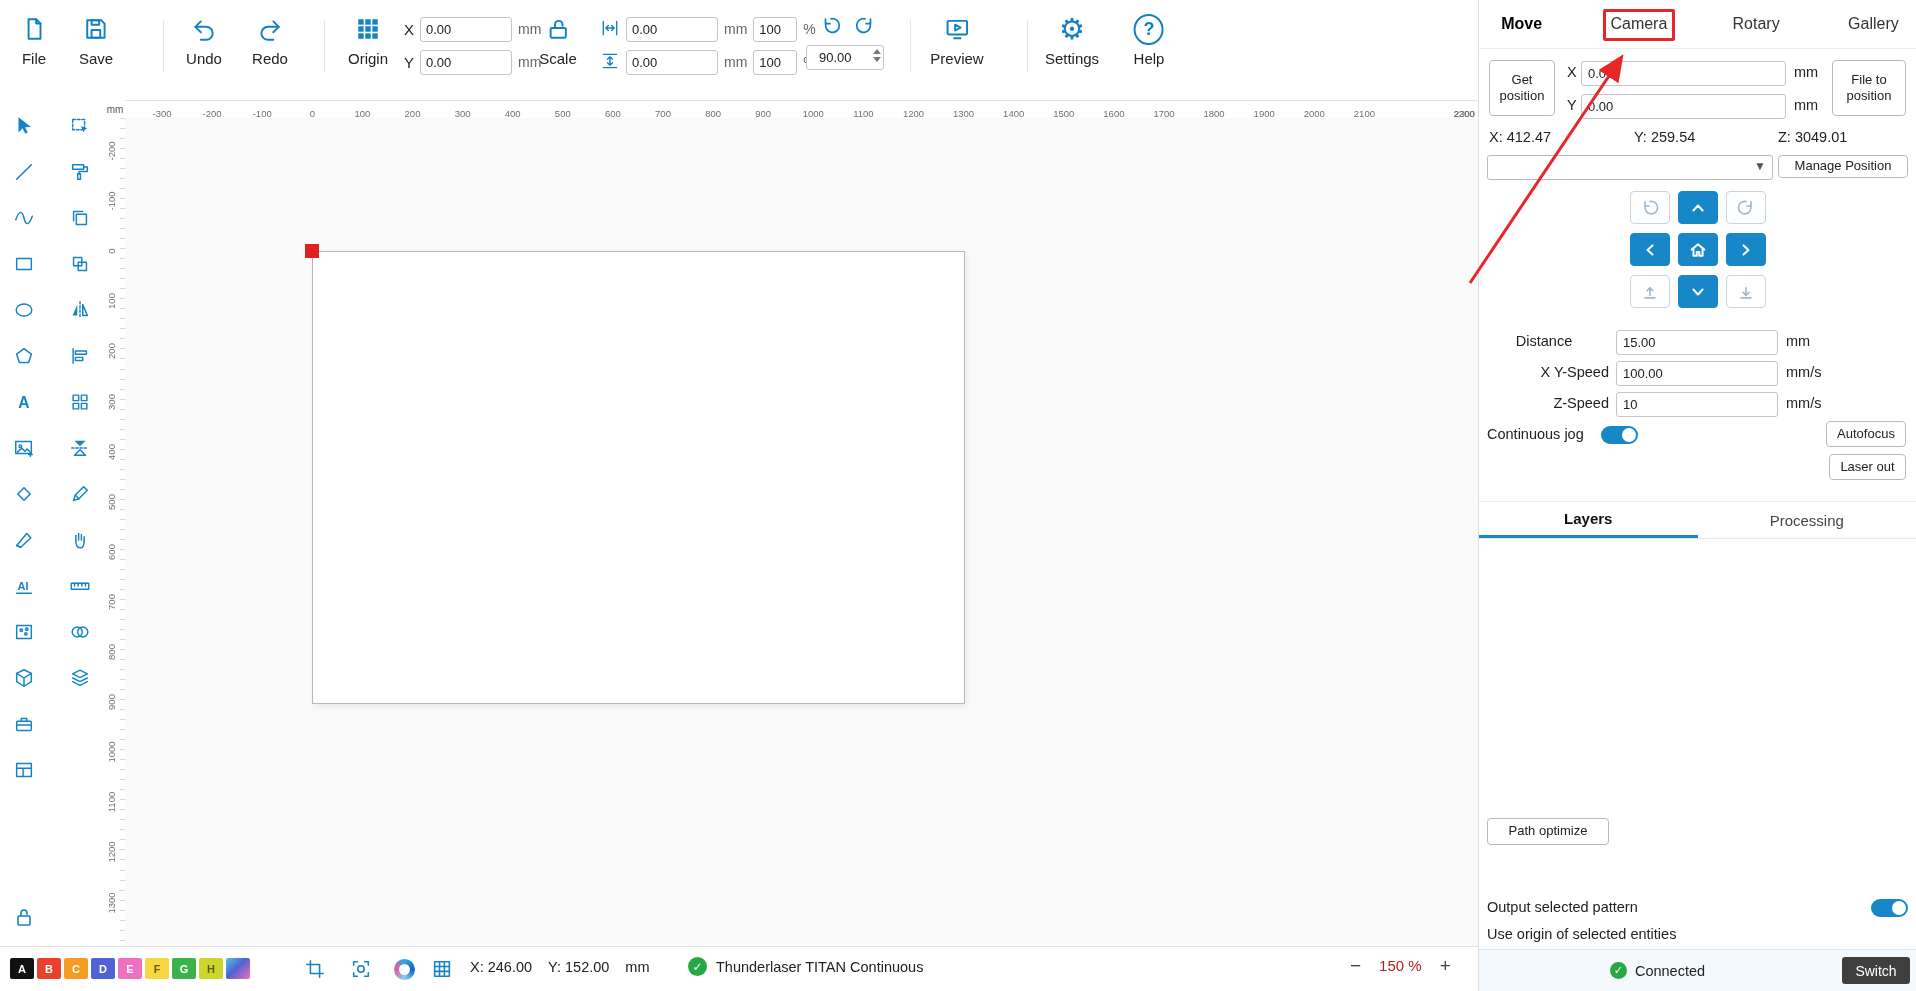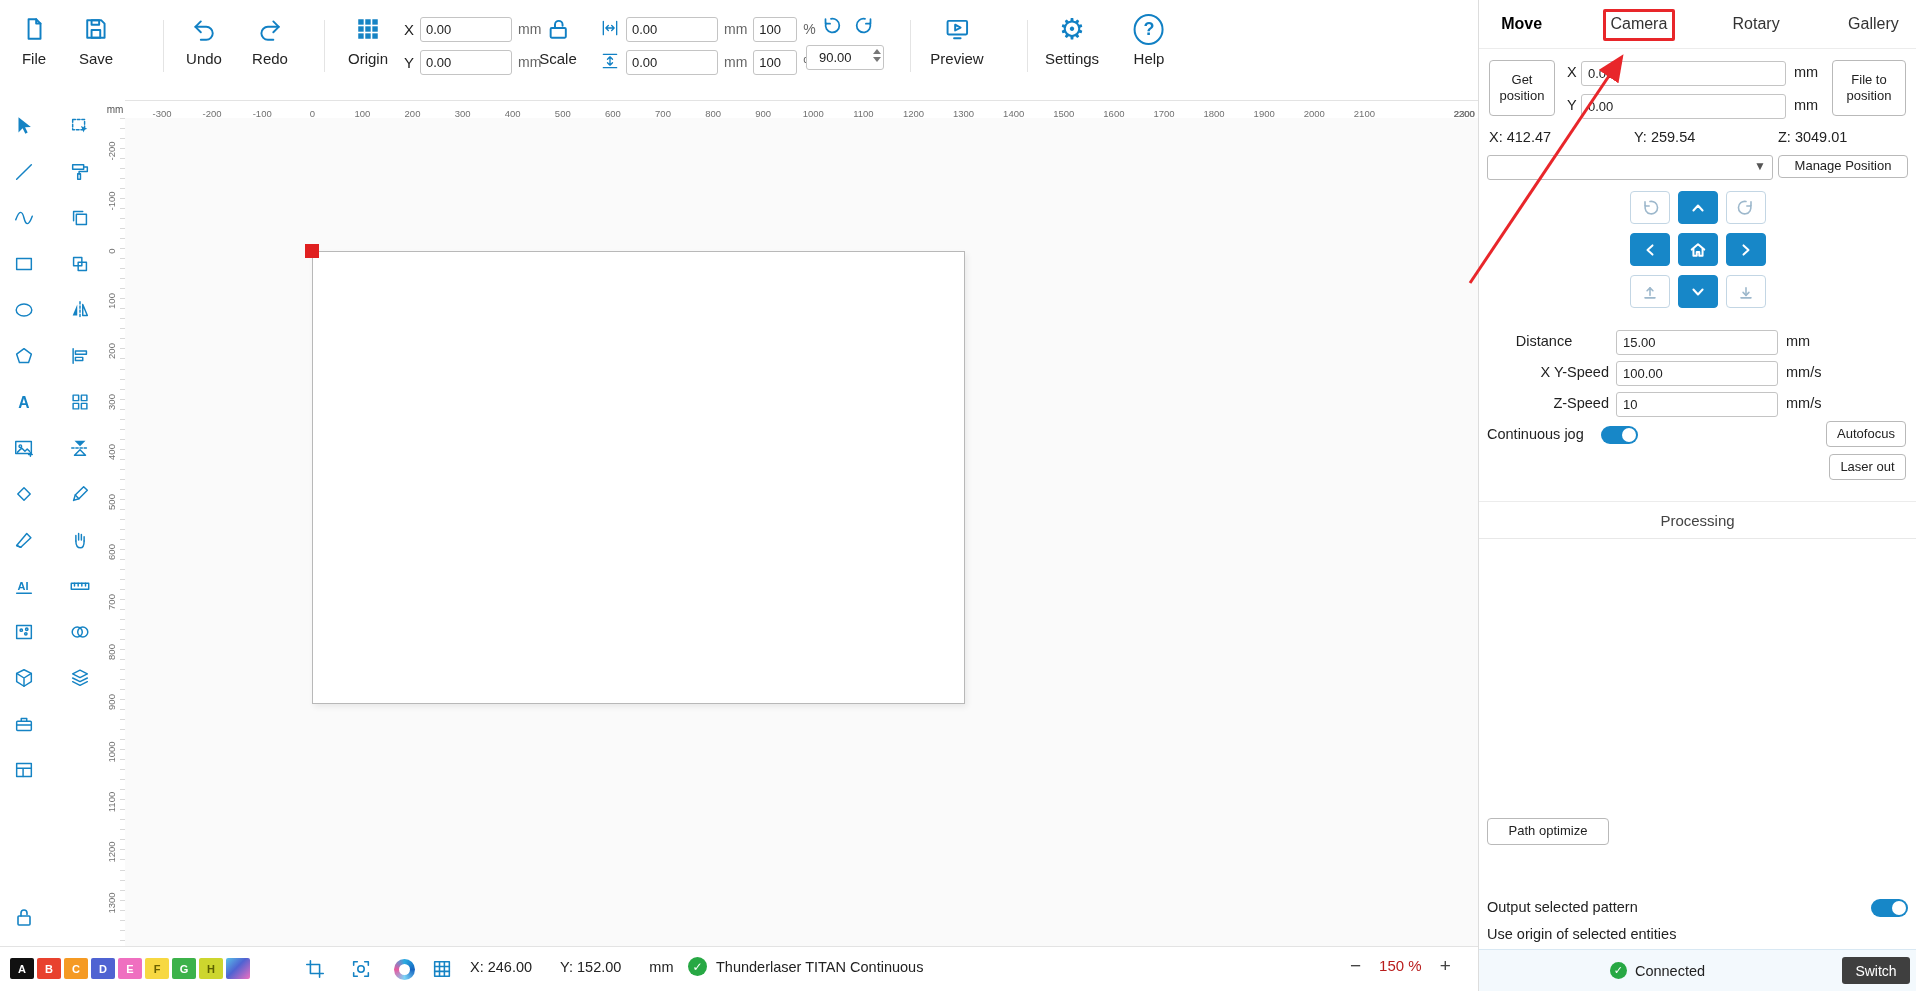--- a/index.html
+++ b/index.html
@@ -69,21 +69,21 @@
   .status-bar{position:absolute;left:0;bottom:0;width:1479px;height:44px;background:#fff;
               border-top:1px solid #e3e3e3;font-size:14.5px;}
   .swatches{position:absolute;left:10px;top:11px;display:flex;gap:3px;}
   .swatch{width:24px;height:21px;display:flex;align-items:center;justify-content:center;
           font-size:11px;font-weight:bold;border-radius:2px;cursor:pointer;}
   .sb-ic{position:absolute;top:10px;width:24px;height:24px;display:flex;align-items:center;justify-content:center;}
   .sb-ic svg{stroke:#1583c4;fill:none;stroke-width:1.7;stroke-linecap:round;stroke-linejoin:round;}
   .swirl{width:21px;height:21px;border-radius:50%;
          background:conic-gradient(#29abe2,#1565c0,#7bd3f7,#e85aa0,#29abe2);position:relative;}
   .swirl::after{content:"";position:absolute;inset:5px;background:#fff;border-radius:50%;}
-  .coords{position:absolute;left:470px;top:12px;display:flex;gap:28px;color:#222;}
+  .coords{position:absolute;left:470px;top:12px;display:flex;gap:16px;color:#222;}
   .device{position:absolute;left:688px;top:10px;display:flex;align-items:center;gap:9px;color:#222;}
   .gcheck{width:19px;height:19px;border-radius:50%;background:#27a844;color:#fff;font-size:12px;
           display:flex;align-items:center;justify-content:center;}
   .zoomctl{position:absolute;left:1350px;top:9px;display:flex;align-items:center;gap:18px;color:#444;}
   .zbtn{font-size:19px;cursor:pointer;line-height:1;}
   .zval{font-size:15px;color:#b91c1c;}
 
   
   .right-panel{position:absolute;right:0;top:0;width:437px;height:991px;background:#fff;
                border-left:1px solid #ddd;font-size:14px;}
@@ -705,20 +705,23 @@
       <input class="rin" style="left: 137px; top: 343px; width: 162px;" value="10">
       <span class="rlbl unit" style="left:307px;top:346px">mm/s</span>
 
       <span class="rlbl" style="left:8px;top:377px">Continuous jog</span>
       <span class="toggle" style="left:122px;top:377px"></span>
       <button class="rbtn" style="left:347px;top:372px;width:80px;height:26px">Autofocus</button>
       <button class="rbtn" style="left:350px;top:405px;width:77px;height:26px">Laser out</button>
     </div>
 
     <div class="lay-tabs">
+      <div class="lay-tab active">
+          <span>Layers</span>
+        </div>
       <div class="lay-tab">
           <span>Processing</span>
         </div>
     </div>
 
     <div class="lay-body"></div>
 
     <button class="rbtn" style="left:8px;top:818px;width:122px;height:27px">Path optimize</button>
     <span class="rlbl" style="position:absolute;left:8px;top:899px">Output selected pattern</span>
     <span class="toggle" style="left:392px;top:899px"></span>

